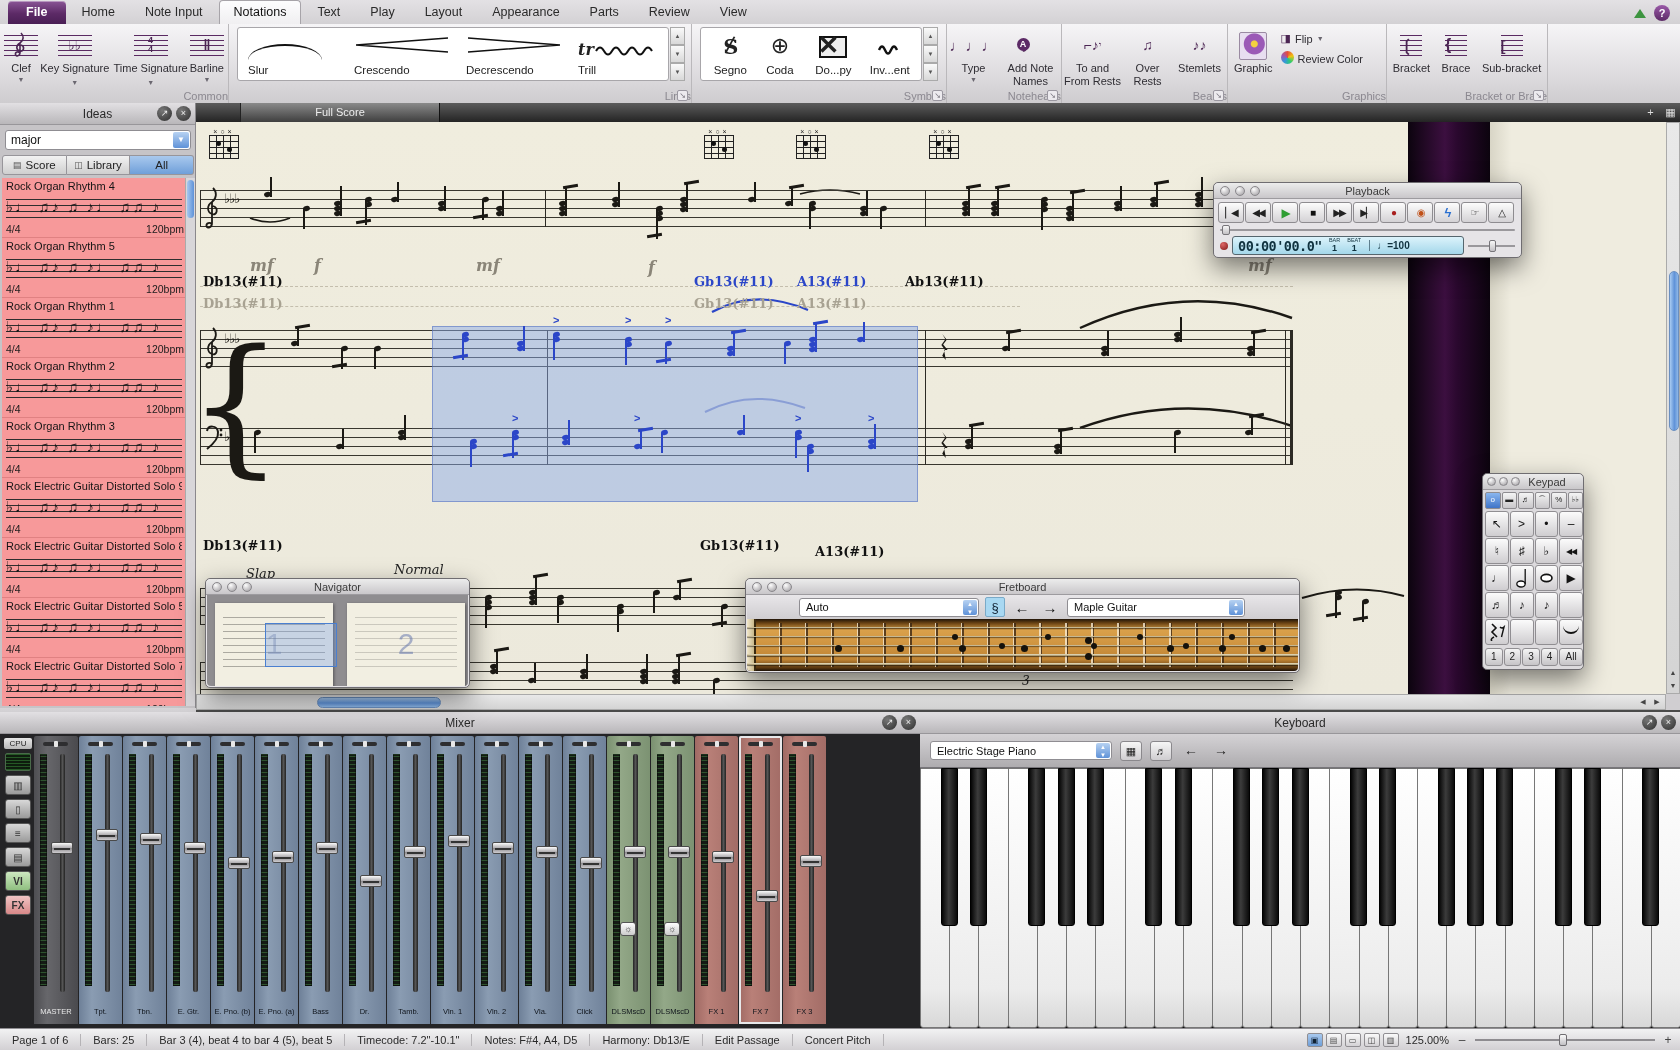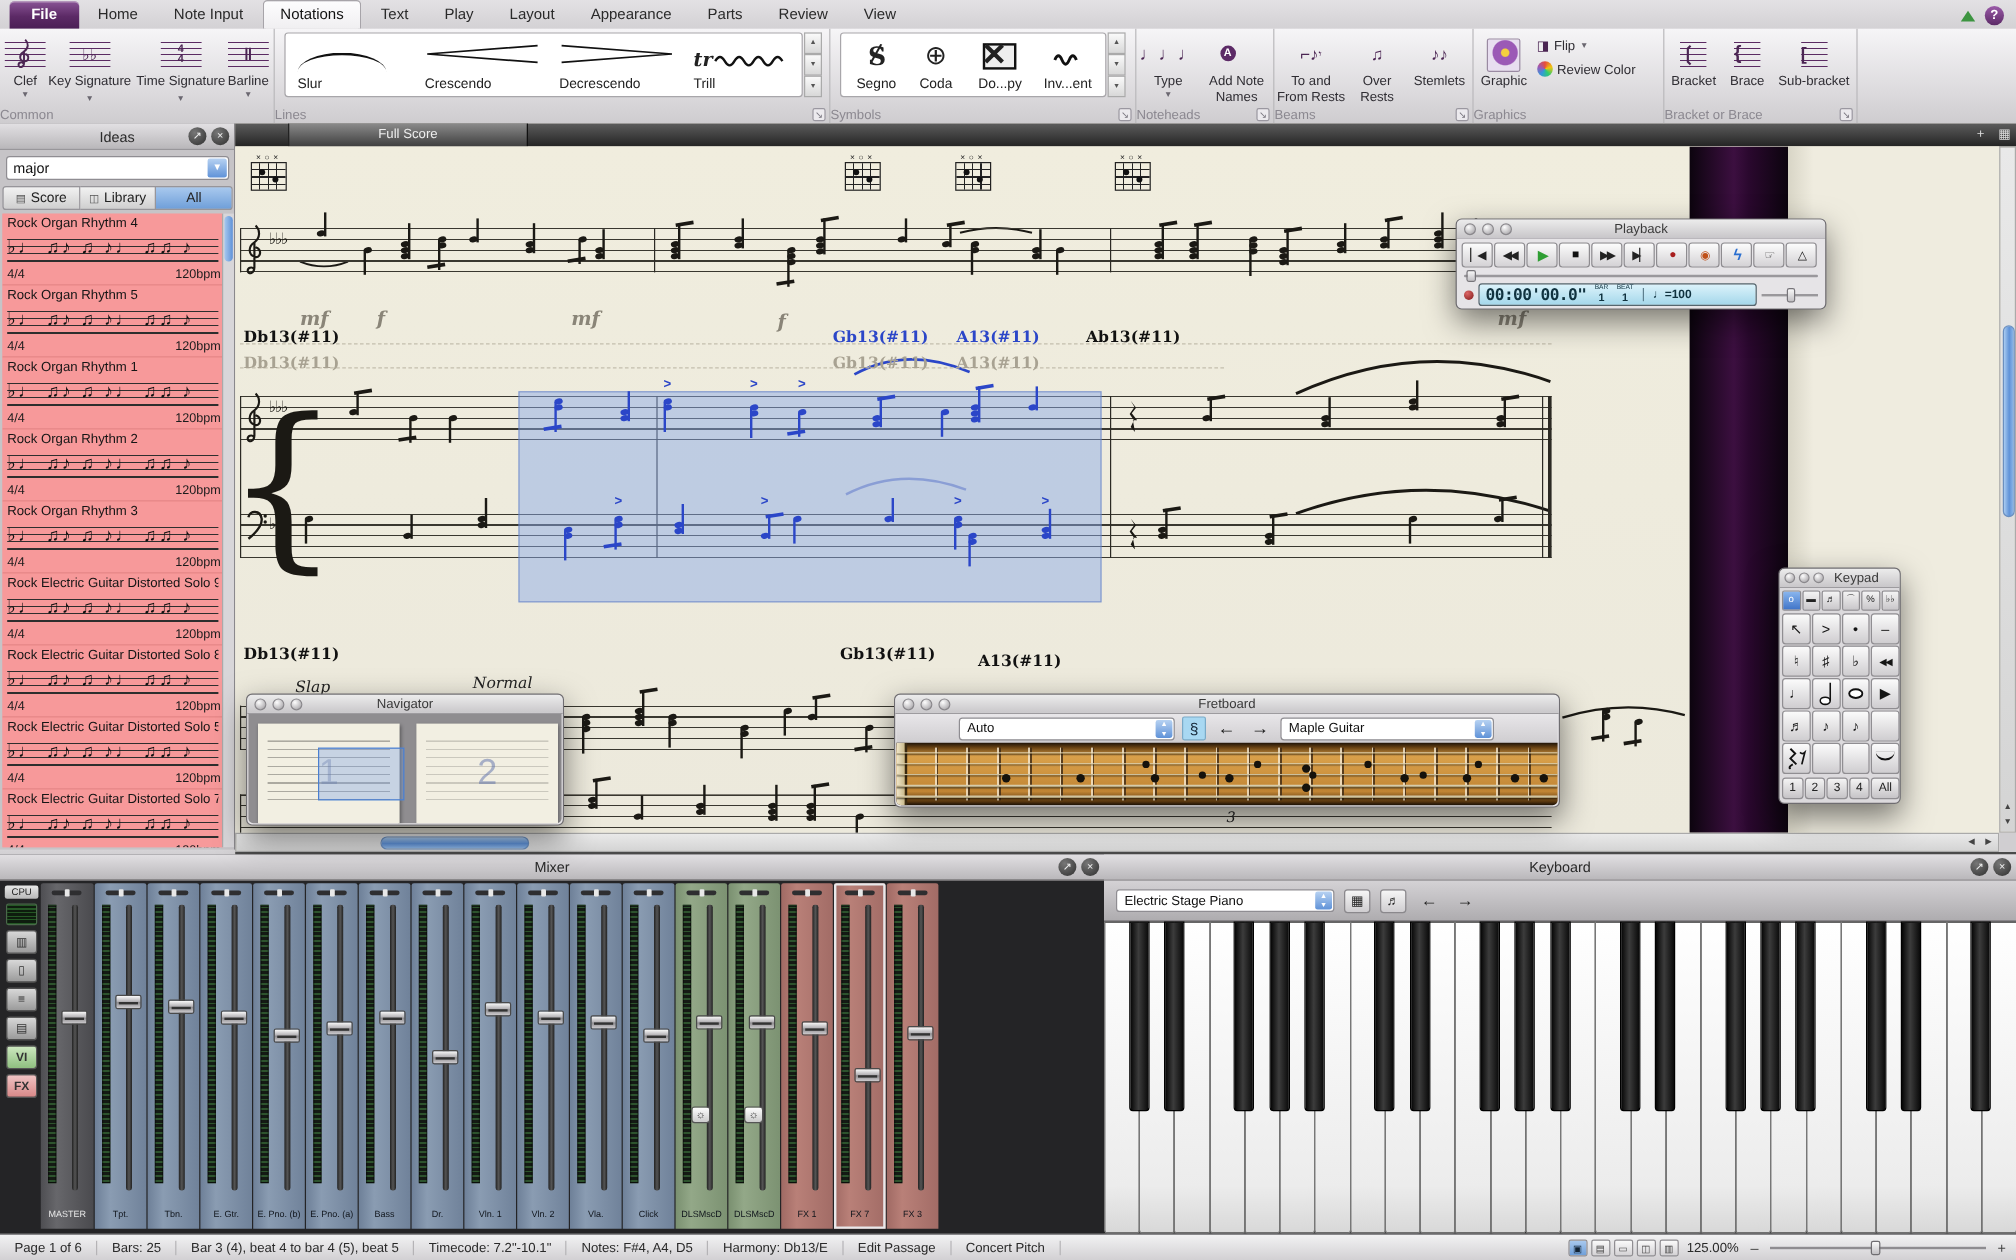--- a/index.html
+++ b/index.html
@@ -12,21 +12,21 @@
     background:linear-gradient(#f4f3f5,#dddbde 60%,#cfcdd0);border-bottom:1px solid #97949a;}
   #ribbon-tabs{position:absolute;left:0;top:0;width:1680px;height:24px;display:flex;align-items:flex-end;
     padding-left:8px;background:linear-gradient(#e3e1e4,#d3d1d4);}
   .rtab{padding:4px 14px 5px;font-size:12.5px;color:#2a2a2a;border-radius:4px 4px 0 0;margin-right:2px;}
   .rtab.file{background:linear-gradient(#8a5596,#5c2a66 55%,#4a1f55);color:#fff;font-weight:bold;
     padding:4px 18px 5px;box-shadow:inset 0 1px rgba(255,255,255,.4);}
   .rtab.active{background:linear-gradient(#fdfdfe,#f0eff1);border:1px solid #a7a4a9;border-bottom:none;color:#111;}
   #ribbon-body{position:absolute;left:0;top:24px;width:1680px;height:79px;display:flex;
     background:linear-gradient(#f6f5f7,#dbd9dc 70%,#cecccf);}
   .rgroup{position:relative;height:79px;border-right:1px solid #bab8bb;flex:none;}
-  .rgroup-label{position:absolute;bottom:1px;left:0;right:0;text-align:left;font-size:11px;color:#8b8890;}
+  .rgroup-label{position:absolute;bottom:1px;left:0;right:0;text-align:right;font-size:11px;color:#8b8890;}
   .launcher{position:absolute;bottom:2px;right:3px;width:11px;height:11px;border:1px solid #9a97a0;
     border-radius:2px;color:#7a7780;font-size:8px;line-height:9px;text-align:center;background:#eceaee;}
   .rbtn{display:flex;flex-direction:column;align-items:center;justify-content:flex-start;padding-top:4px;}
   .ricon{height:30px;display:flex;align-items:center;justify-content:center;color:#4b2553;}
   .rlabel{font-size:11px;color:#2f2d33;text-align:center;line-height:1.15;margin-top:2px;}
   .dda{font-size:7px;color:#6a6770;margin-top:1px;}
   .ministaff{background:repeating-linear-gradient(#5a2a62 0 1px,transparent 1px 5px);width:34px;height:21px;
     display:flex;align-items:center;justify-content:center;}
   .gallery{position:absolute;top:3px;background:#fff;border:1px solid #a8a6aa;border-radius:3px;height:54px;
     display:flex;align-items:stretch;padding:2px 4px;}
@@ -1388,20 +1388,29 @@
             <div class="ftrack"></div>
             <div class="fthumb" style="top: 139px;"></div>
             <div class="slabel">Dr.</div>
           </div>
           <div class="strip blue">
             <div class="pan">
               <i></i>
             </div>
             <div class="meter"></div>
             <div class="ftrack"></div>
+            <div class="fthumb" style="top: 110px;"></div>
+            <div class="slabel">Tamb.</div>
+          </div>
+          <div class="strip blue">
+            <div class="pan">
+              <i></i>
+            </div>
+            <div class="meter"></div>
+            <div class="ftrack"></div>
             <div class="fthumb" style="top: 99px;"></div>
             <div class="slabel">Vln. 1</div>
           </div>
           <div class="strip blue">
             <div class="pan">
               <i></i>
             </div>
             <div class="meter"></div>
             <div class="ftrack"></div>
             <div class="fthumb" style="top: 106px;"></div>

